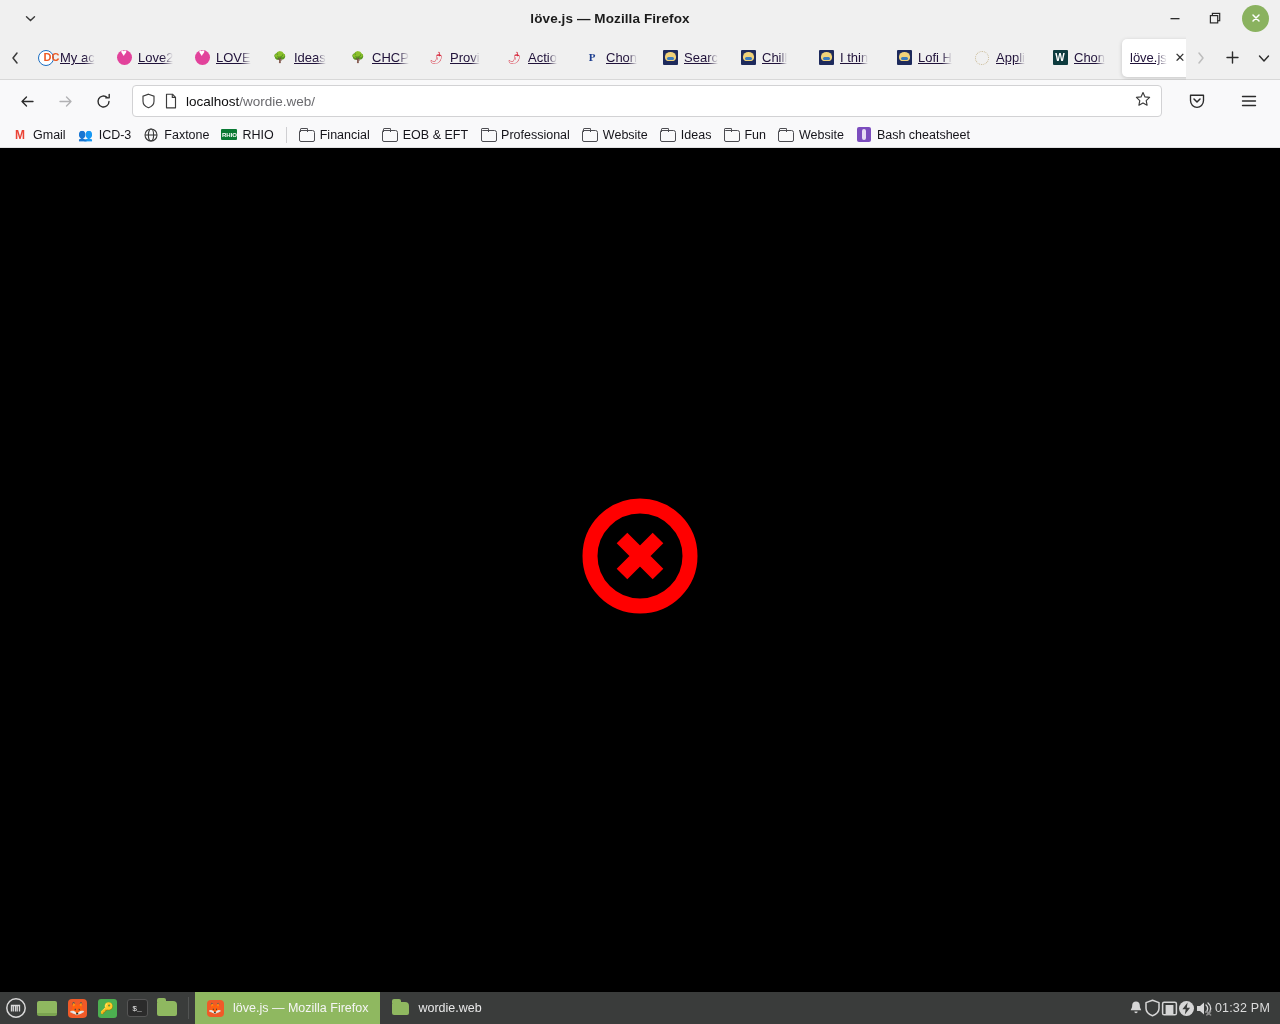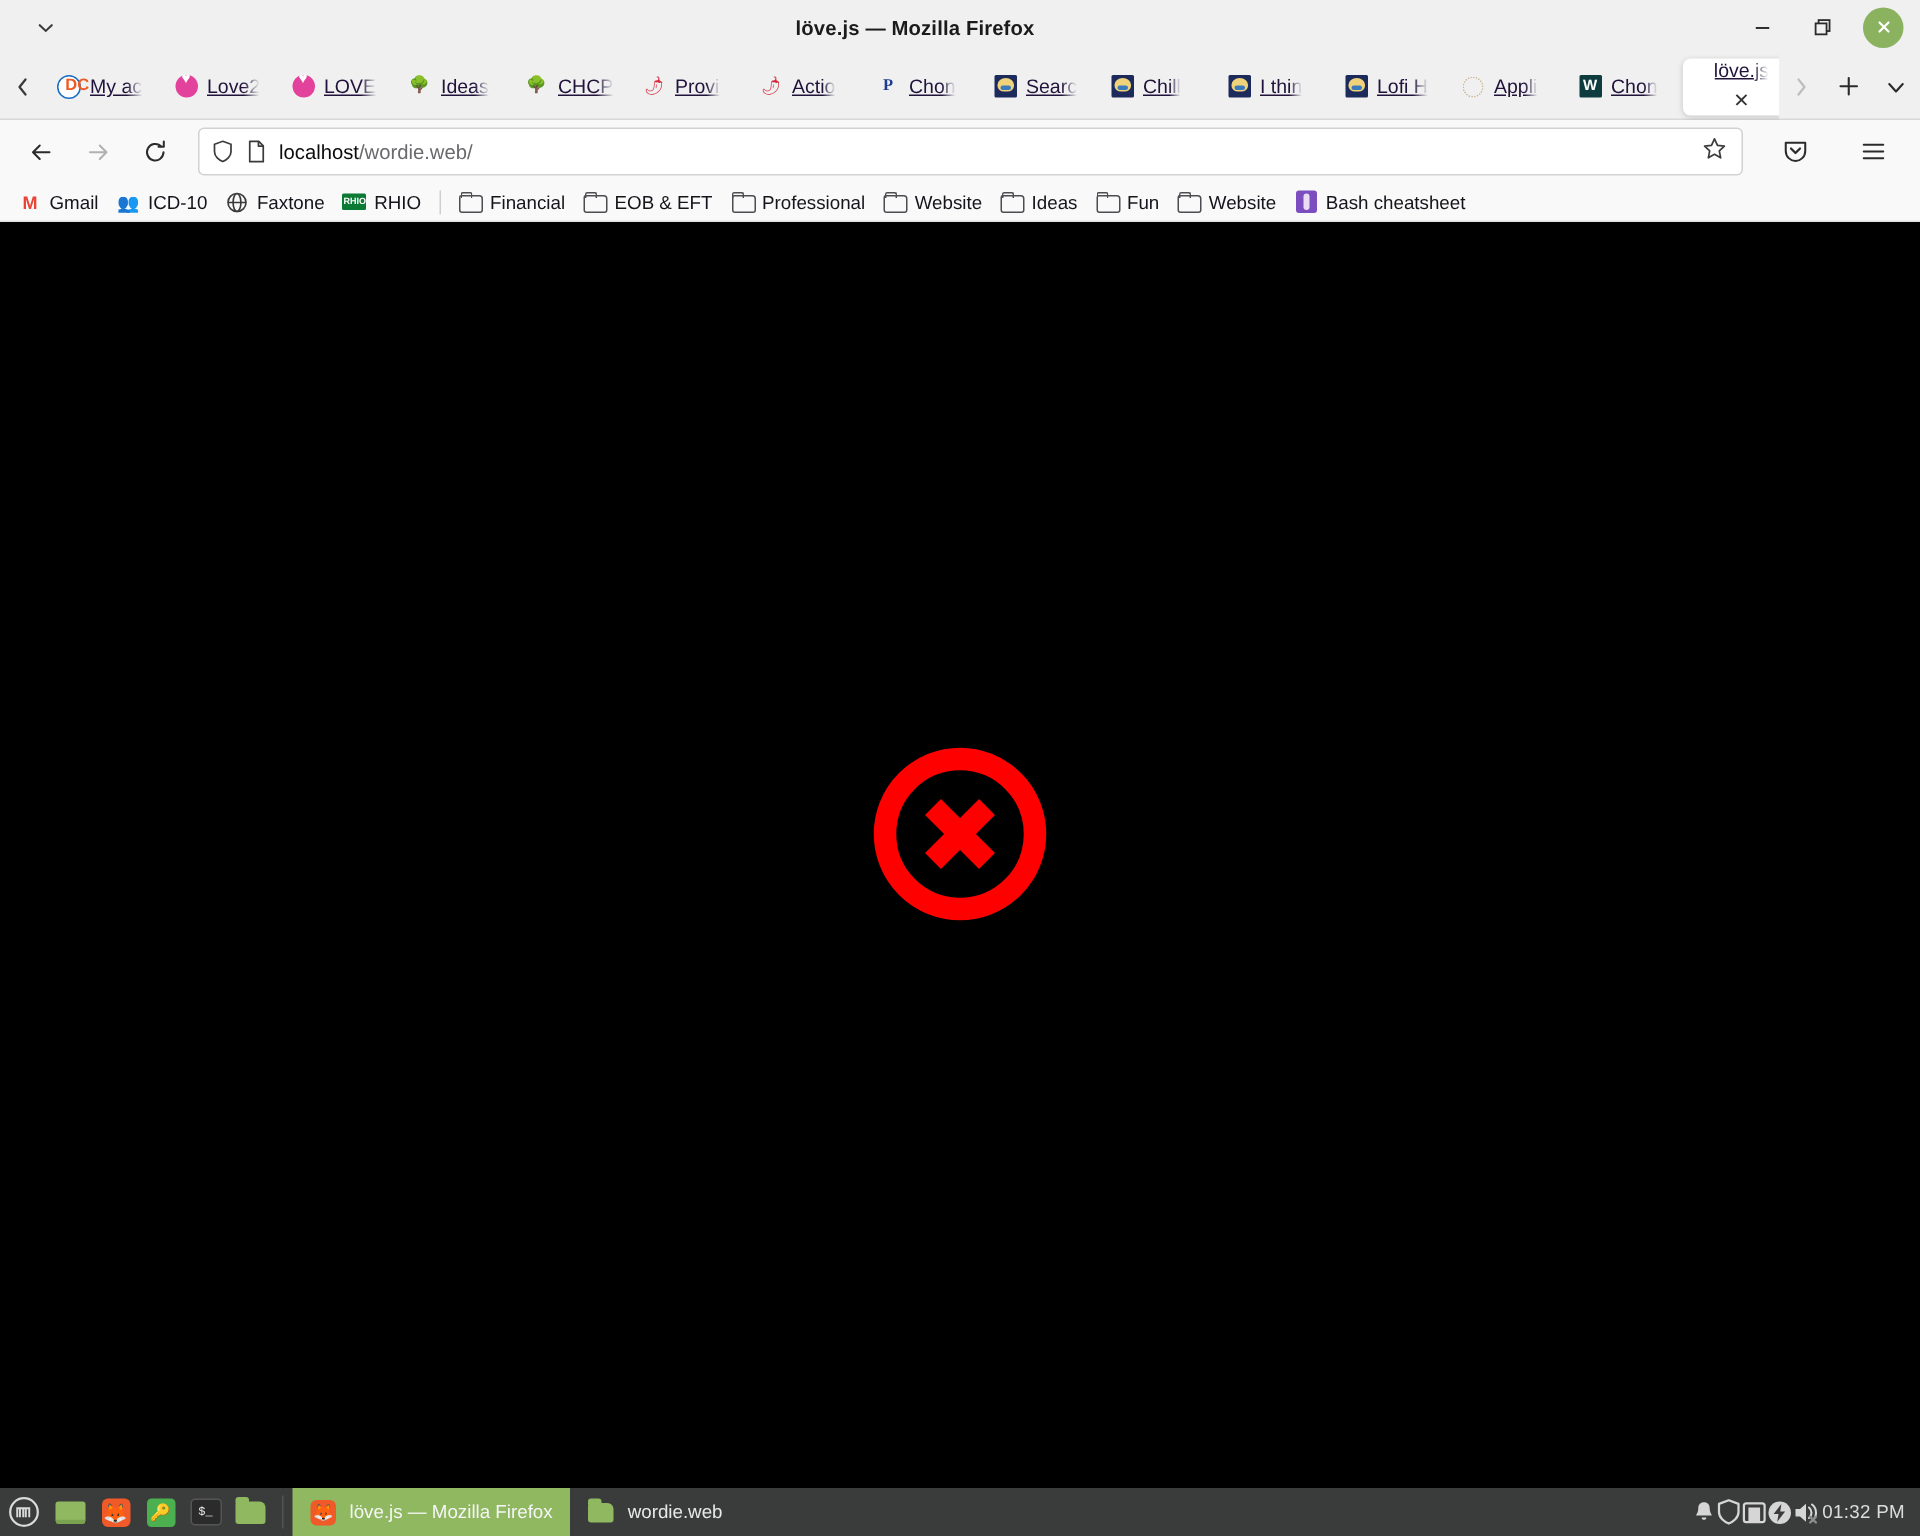--- a/index.html
+++ b/index.html
@@ -367,21 +367,21 @@
           <span class="fav-dots"></span>
         </span>
         <span class="tab-label">Appli</span>
       </div>
       <div class="tab" style="width: 78px;">
         <span class="fav">
           <span class="fav-w">W</span>
         </span>
         <span class="tab-label">Chon</span>
       </div>
-      <div class="tab active" style="width: 78px; flex-direction: column;">
+      <div class="tab active" style="width: 78px;">
         <span class="tab-label">löve.js</span>
         <span class="tab-close">✕</span>
       </div>
     </div>
   <div class="scrollarrow dim">
     <svg width="12" height="14" viewBox="0 0 12 14">
         <path d="M4 2 L8 7 L4 12" fill="none" stroke="#bdbdbd" stroke-width="1.5" stroke-linecap="round" stroke-linejoin="round"></path>
       </svg>
   </div>
   <div id="newtab">
@@ -449,21 +449,21 @@
   </div>
 </div>
 
 <div id="bookmarks">
     <div class="bm">
       <span class="bmic gmail-m">M</span>
       <span>Gmail</span>
     </div>
     <div class="bm">
       <span class="bmic icd-ic">👥</span>
-      <span>ICD-10</span>
+      <span>ICD-3</span>
     </div>
     <div class="bm">
       <span class="bmic">
         <svg width="14" height="14" viewBox="0 0 14 14">
           <circle cx="7" cy="7" r="6" fill="none" stroke="#3a3a3a" stroke-width="1.1"></circle>
           <ellipse cx="7" cy="7" rx="2.6" ry="6" fill="none" stroke="#3a3a3a" stroke-width="1.1"></ellipse>
           <path d="M1 7 h12" stroke="#3a3a3a" stroke-width="1.1"></path>
         </svg>
       </span>
       <span>Faxtone</span>

